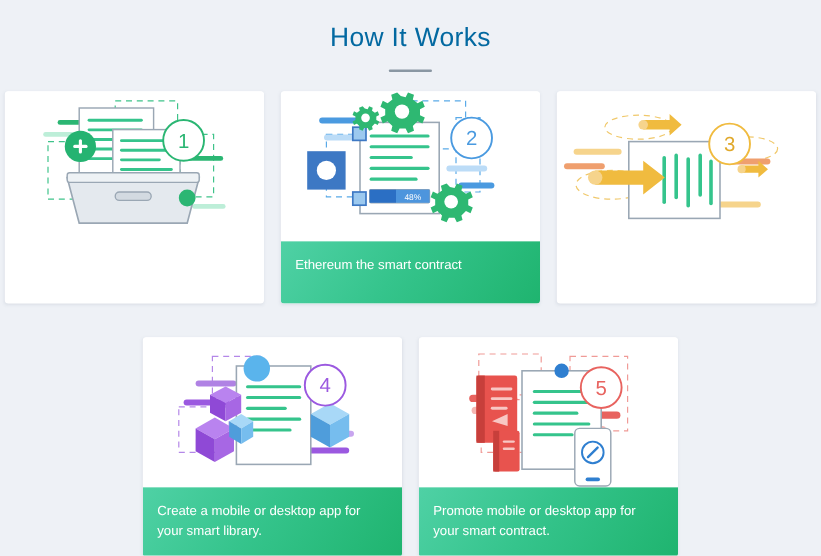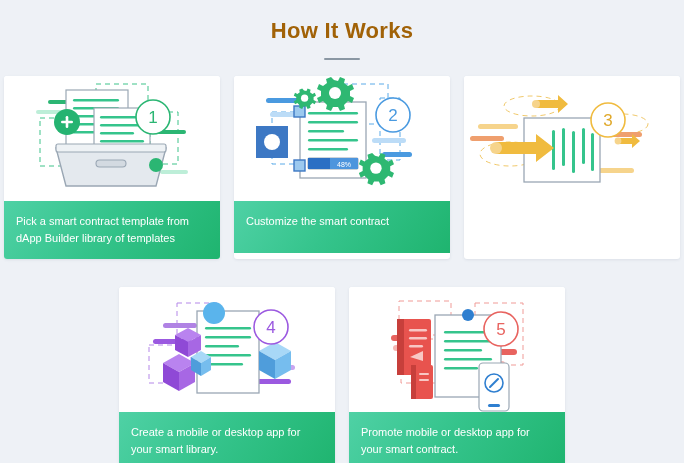--- a/index.html
+++ b/index.html
@@ -16,22 +16,22 @@
     position: relative;
   }
 
   
   .section-header {
     text-align: center;
     padding-top: 16px;
   }
   .section-title {
     font-size: 22px;
-    font-weight: 700;
-    color: #a16207;
+    font-weight: 400;
+    color: #0369a1;
     letter-spacing: .3px;
     line-height: 30px;
   }
   .title-divider {
     width: 36px;
     height: 2px;
     background: #8a97a3;
     margin: 12px auto 0 auto;
     border-radius: 1px;
   }
@@ -120,23 +120,20 @@
           <circle cx="63" cy="46" r="13" fill="#25b371"></circle>
           <rect x="57" y="44.7" width="12" height="2.6" rx="1.3" fill="#ffffff"></rect>
           <rect x="61.7" y="40" width="2.6" height="12" rx="1.3" fill="#ffffff"></rect>
 
           <circle cx="152" cy="89" r="7" fill="#2bb673"></circle>
 
           <circle cx="149" cy="41" r="17" fill="#ffffff" stroke="#2bb673" stroke-width="1.6"></circle>
           <text x="149" y="47" text-anchor="middle" font-family="Liberation Sans, sans-serif" font-size="17" fill="#2bb673">1</text>
         </svg>
       </div>
-      <div class="card-caption">
-        <span class="caption-text">Pick a smart contract template from dApp Builder library of templates</span>
-      </div>
     </div>
 
     <div class="card">
       <div class="card-art">
         <svg viewBox="0 0 216 125" xmlns="http://www.w3.org/2000/svg">
 
           <rect x="100" y="8" width="54" height="40" fill="none" stroke="#5aaae8" stroke-width="1" stroke-dasharray="5 4"></rect>
           <rect x="38" y="36" width="48" height="52" fill="none" stroke="#5aaae8" stroke-width="1" stroke-dasharray="5 4"></rect>
           <rect x="146" y="22" width="20" height="62" fill="none" stroke="#5aaae8" stroke-width="1" stroke-dasharray="5 4"></rect>
 
@@ -176,21 +173,21 @@
           <g transform="translate(141,95) scale(.95)">
             <path d="M0,-16 L4,-15 L6,-19 L11,-17 L10,-13 L14,-10 L18,-12 L20,-7 L16,-5 L16,0 L20,2 L18,7 L14,5 L10,9 L11,13 L6,15 L4,11 L-1,11 L-3,15 L-8,13 L-7,9 L-11,5 L-15,7 L-17,2 L-13,0 L-13,-5 L-17,-7 L-15,-12 L-11,-10 L-7,-13 L-8,-17 L-3,-19 Z" fill="#2eb872"></path>
             <circle cx="1" cy="-3" r="6" fill="#ffffff"></circle>
           </g>
 
           <circle cx="159" cy="39" r="17" fill="#ffffff" stroke="#4a9ae0" stroke-width="1.6"></circle>
           <text x="159" y="45" text-anchor="middle" font-family="Liberation Sans, sans-serif" font-size="17" fill="#4a9ae0">2</text>
         </svg>
       </div>
       <div class="card-caption">
-        <span class="caption-text">Customize the smart contract</span>
+        <span class="caption-text">Ethereum the smart contract</span>
       </div>
     </div>
 
     <div class="card">
       <div class="card-art">
         <svg viewBox="0 0 216 125" xmlns="http://www.w3.org/2000/svg">
 
           <ellipse cx="68" cy="30" rx="28" ry="10" fill="none" stroke="#f0c86a" stroke-width="1" stroke-dasharray="5 4"></ellipse>
           <ellipse cx="46" cy="78" rx="30" ry="12" fill="none" stroke="#f0c86a" stroke-width="1" stroke-dasharray="5 4"></ellipse>
           <ellipse cx="158" cy="48" rx="26" ry="10" fill="none" stroke="#f0c86a" stroke-width="1" stroke-dasharray="5 4"></ellipse>

